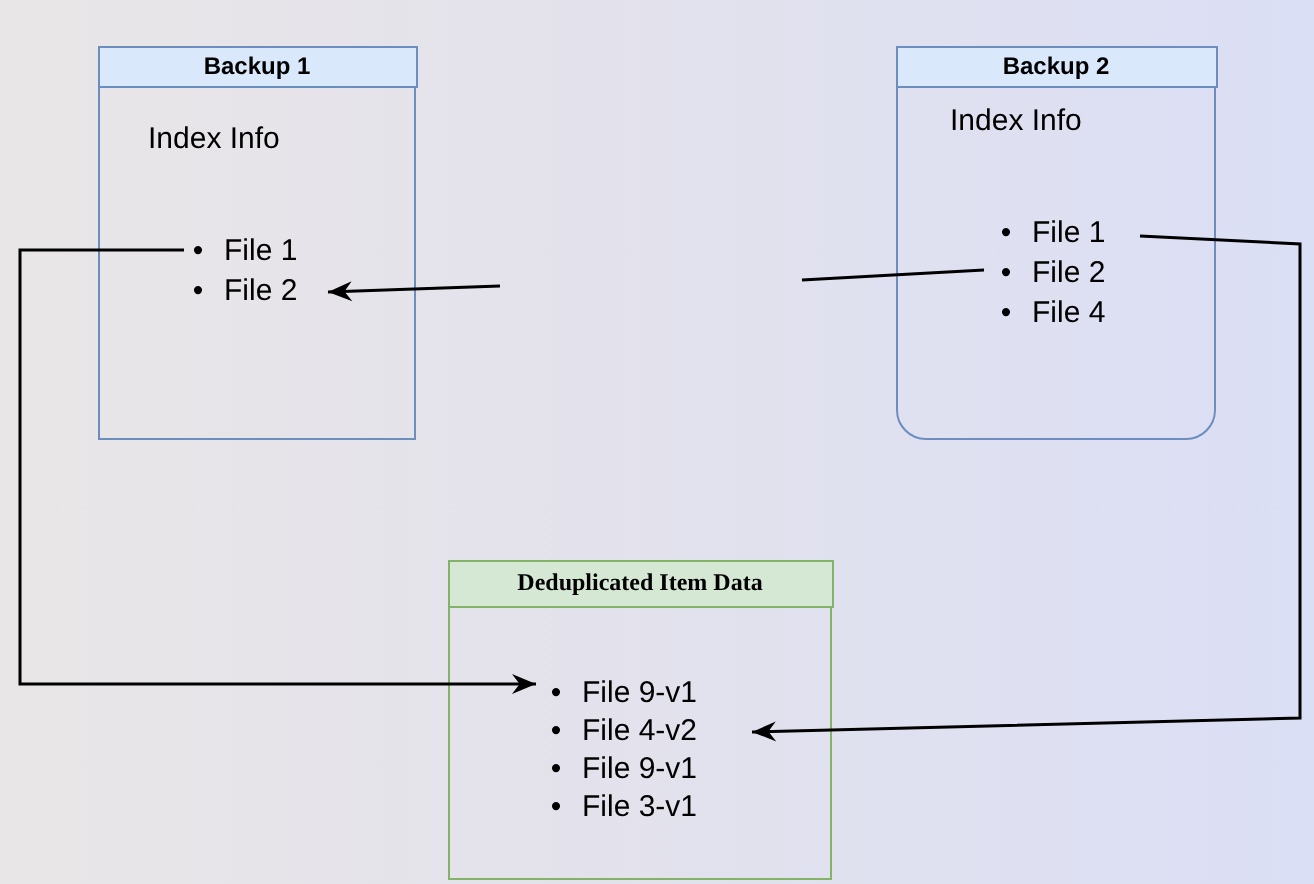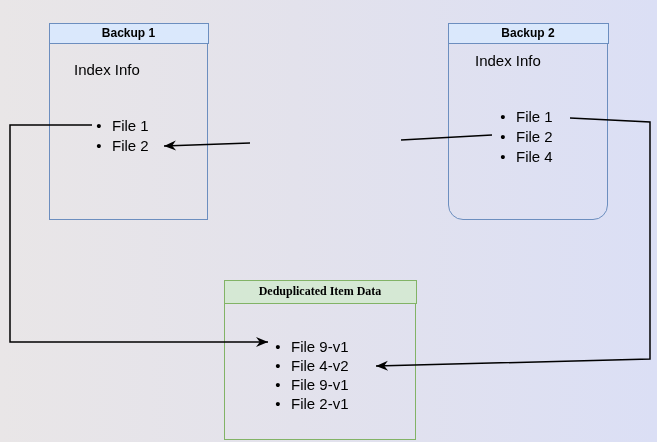--- a/index.html
+++ b/index.html
@@ -98,18 +98,18 @@
     <li>
       <span class="bullet">•</span>
       <span>File 4-v2</span>
     </li>
     <li>
       <span class="bullet">•</span>
       <span>File 9-v1</span>
     </li>
     <li>
       <span class="bullet">•</span>
-      <span>File 2-v1</span>
+      <span>File 3-v1</span>
     </li>
   </ul>
 
 
 </div>
 
 </body></html>

